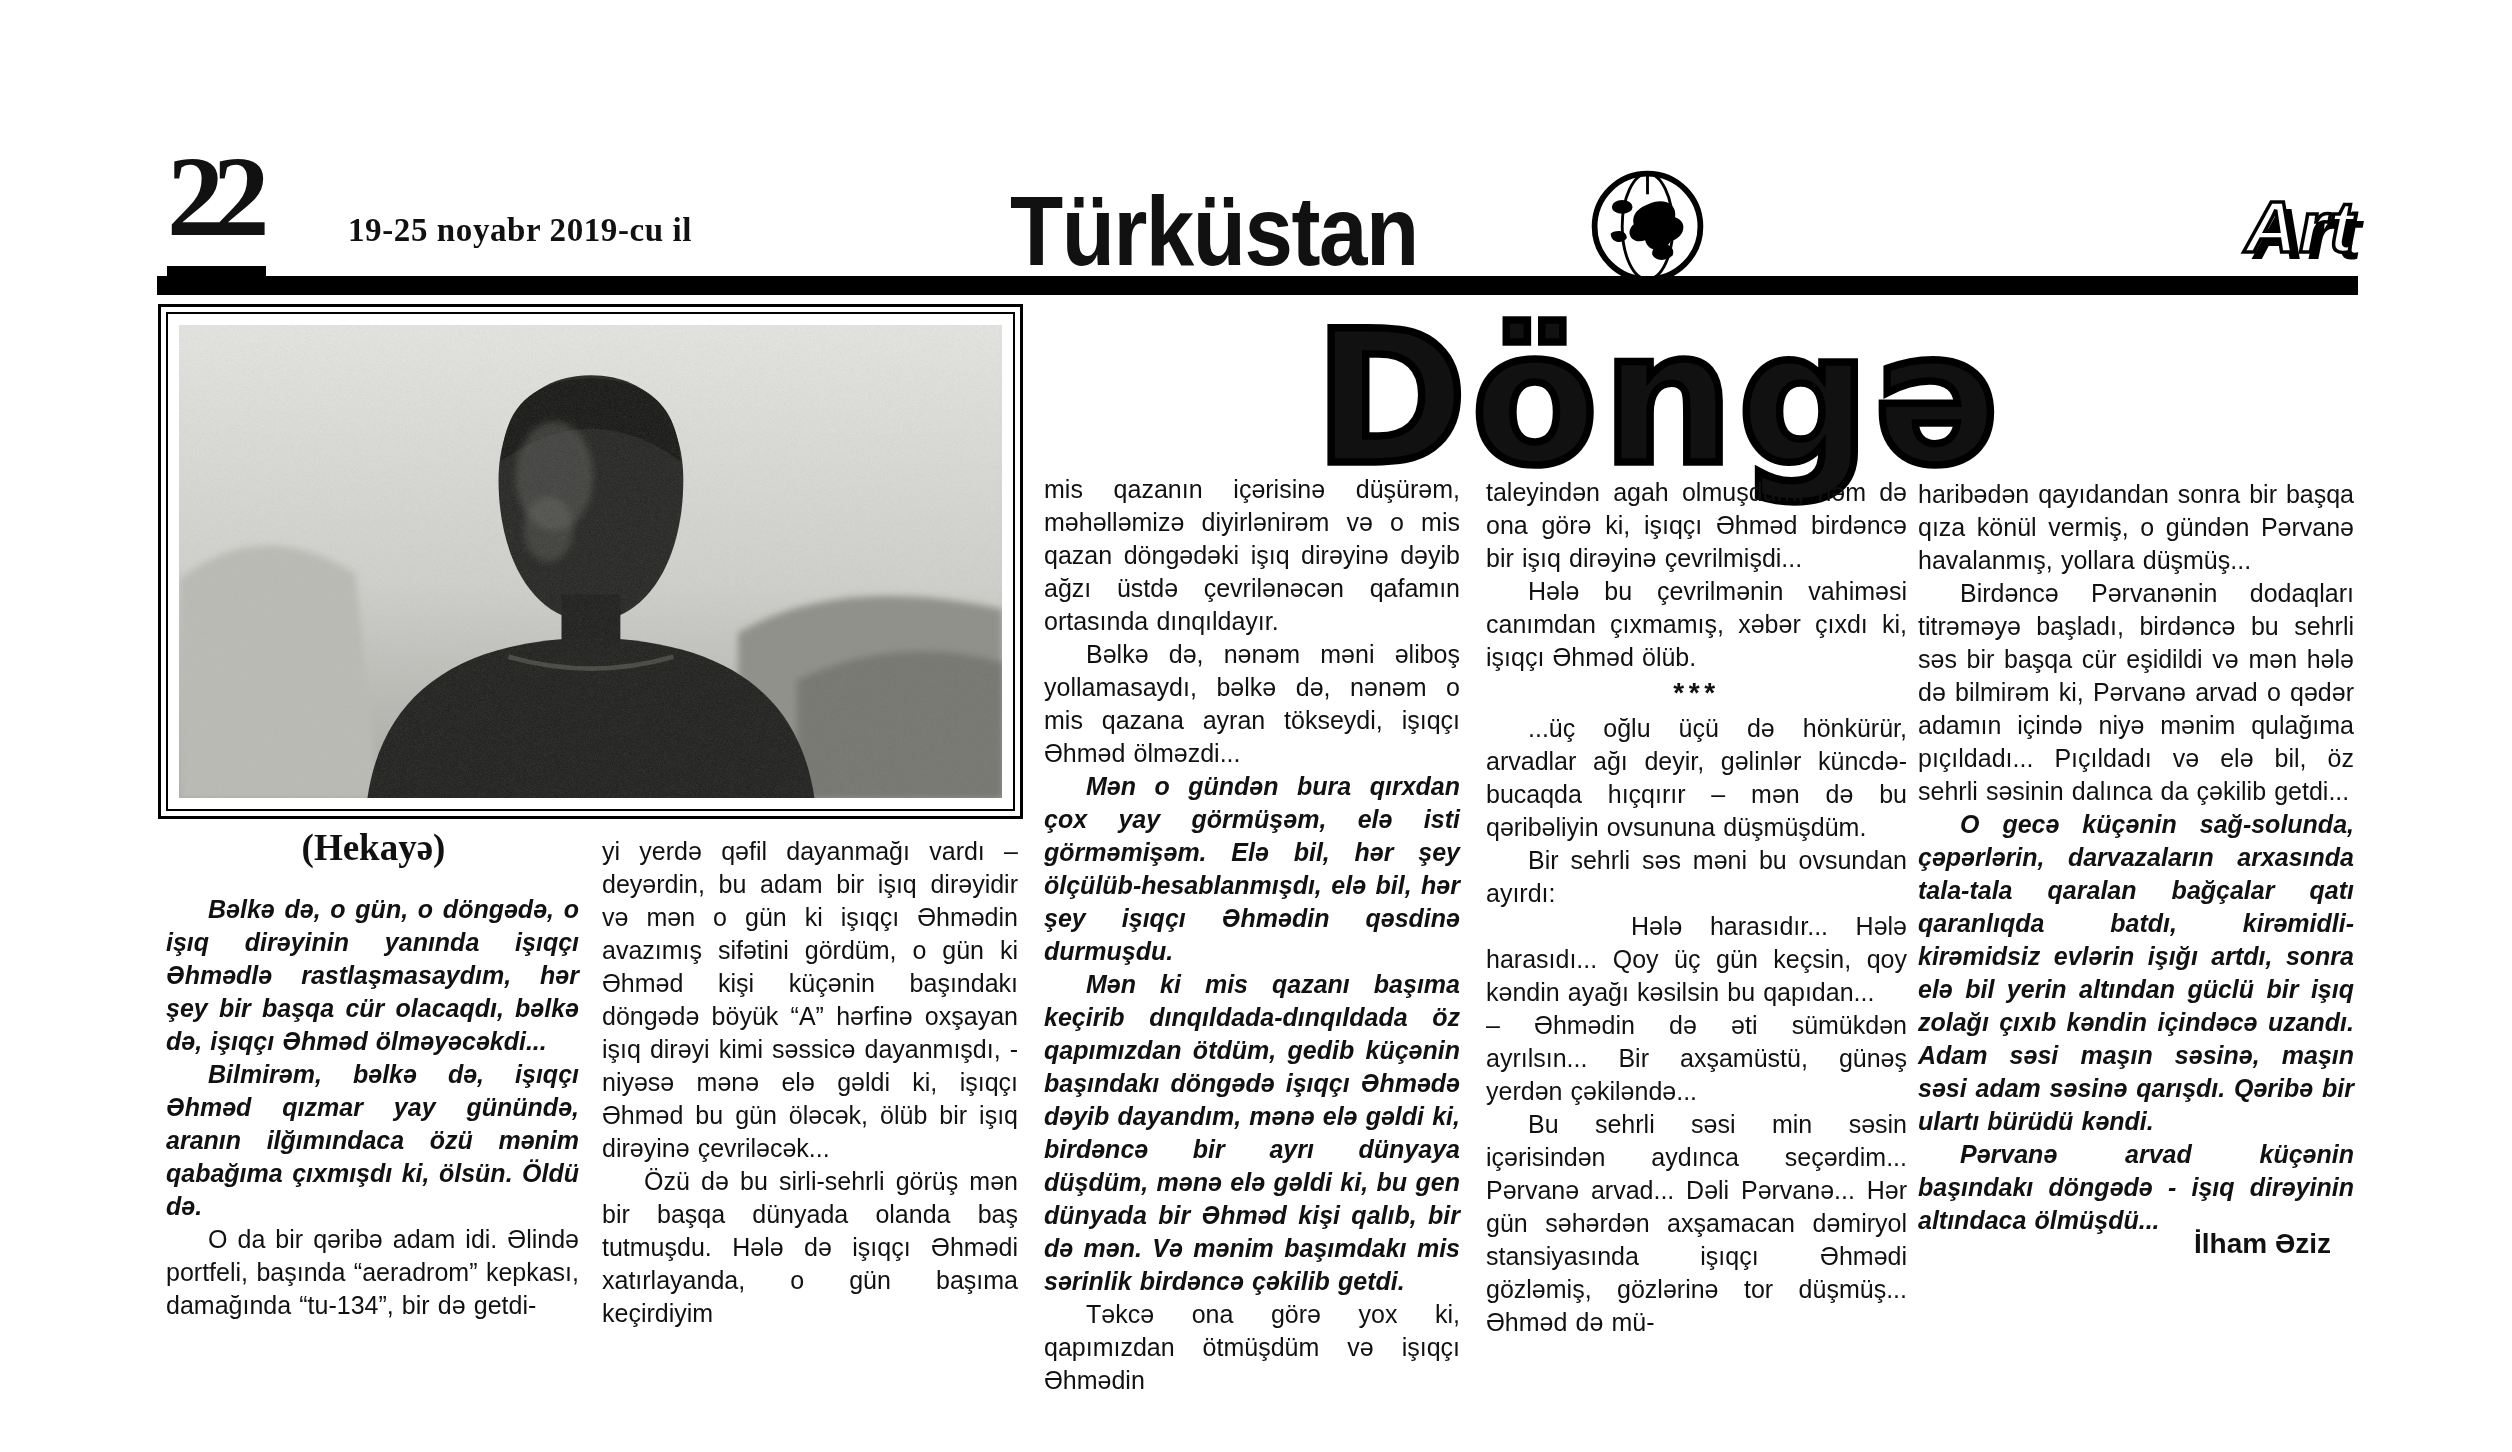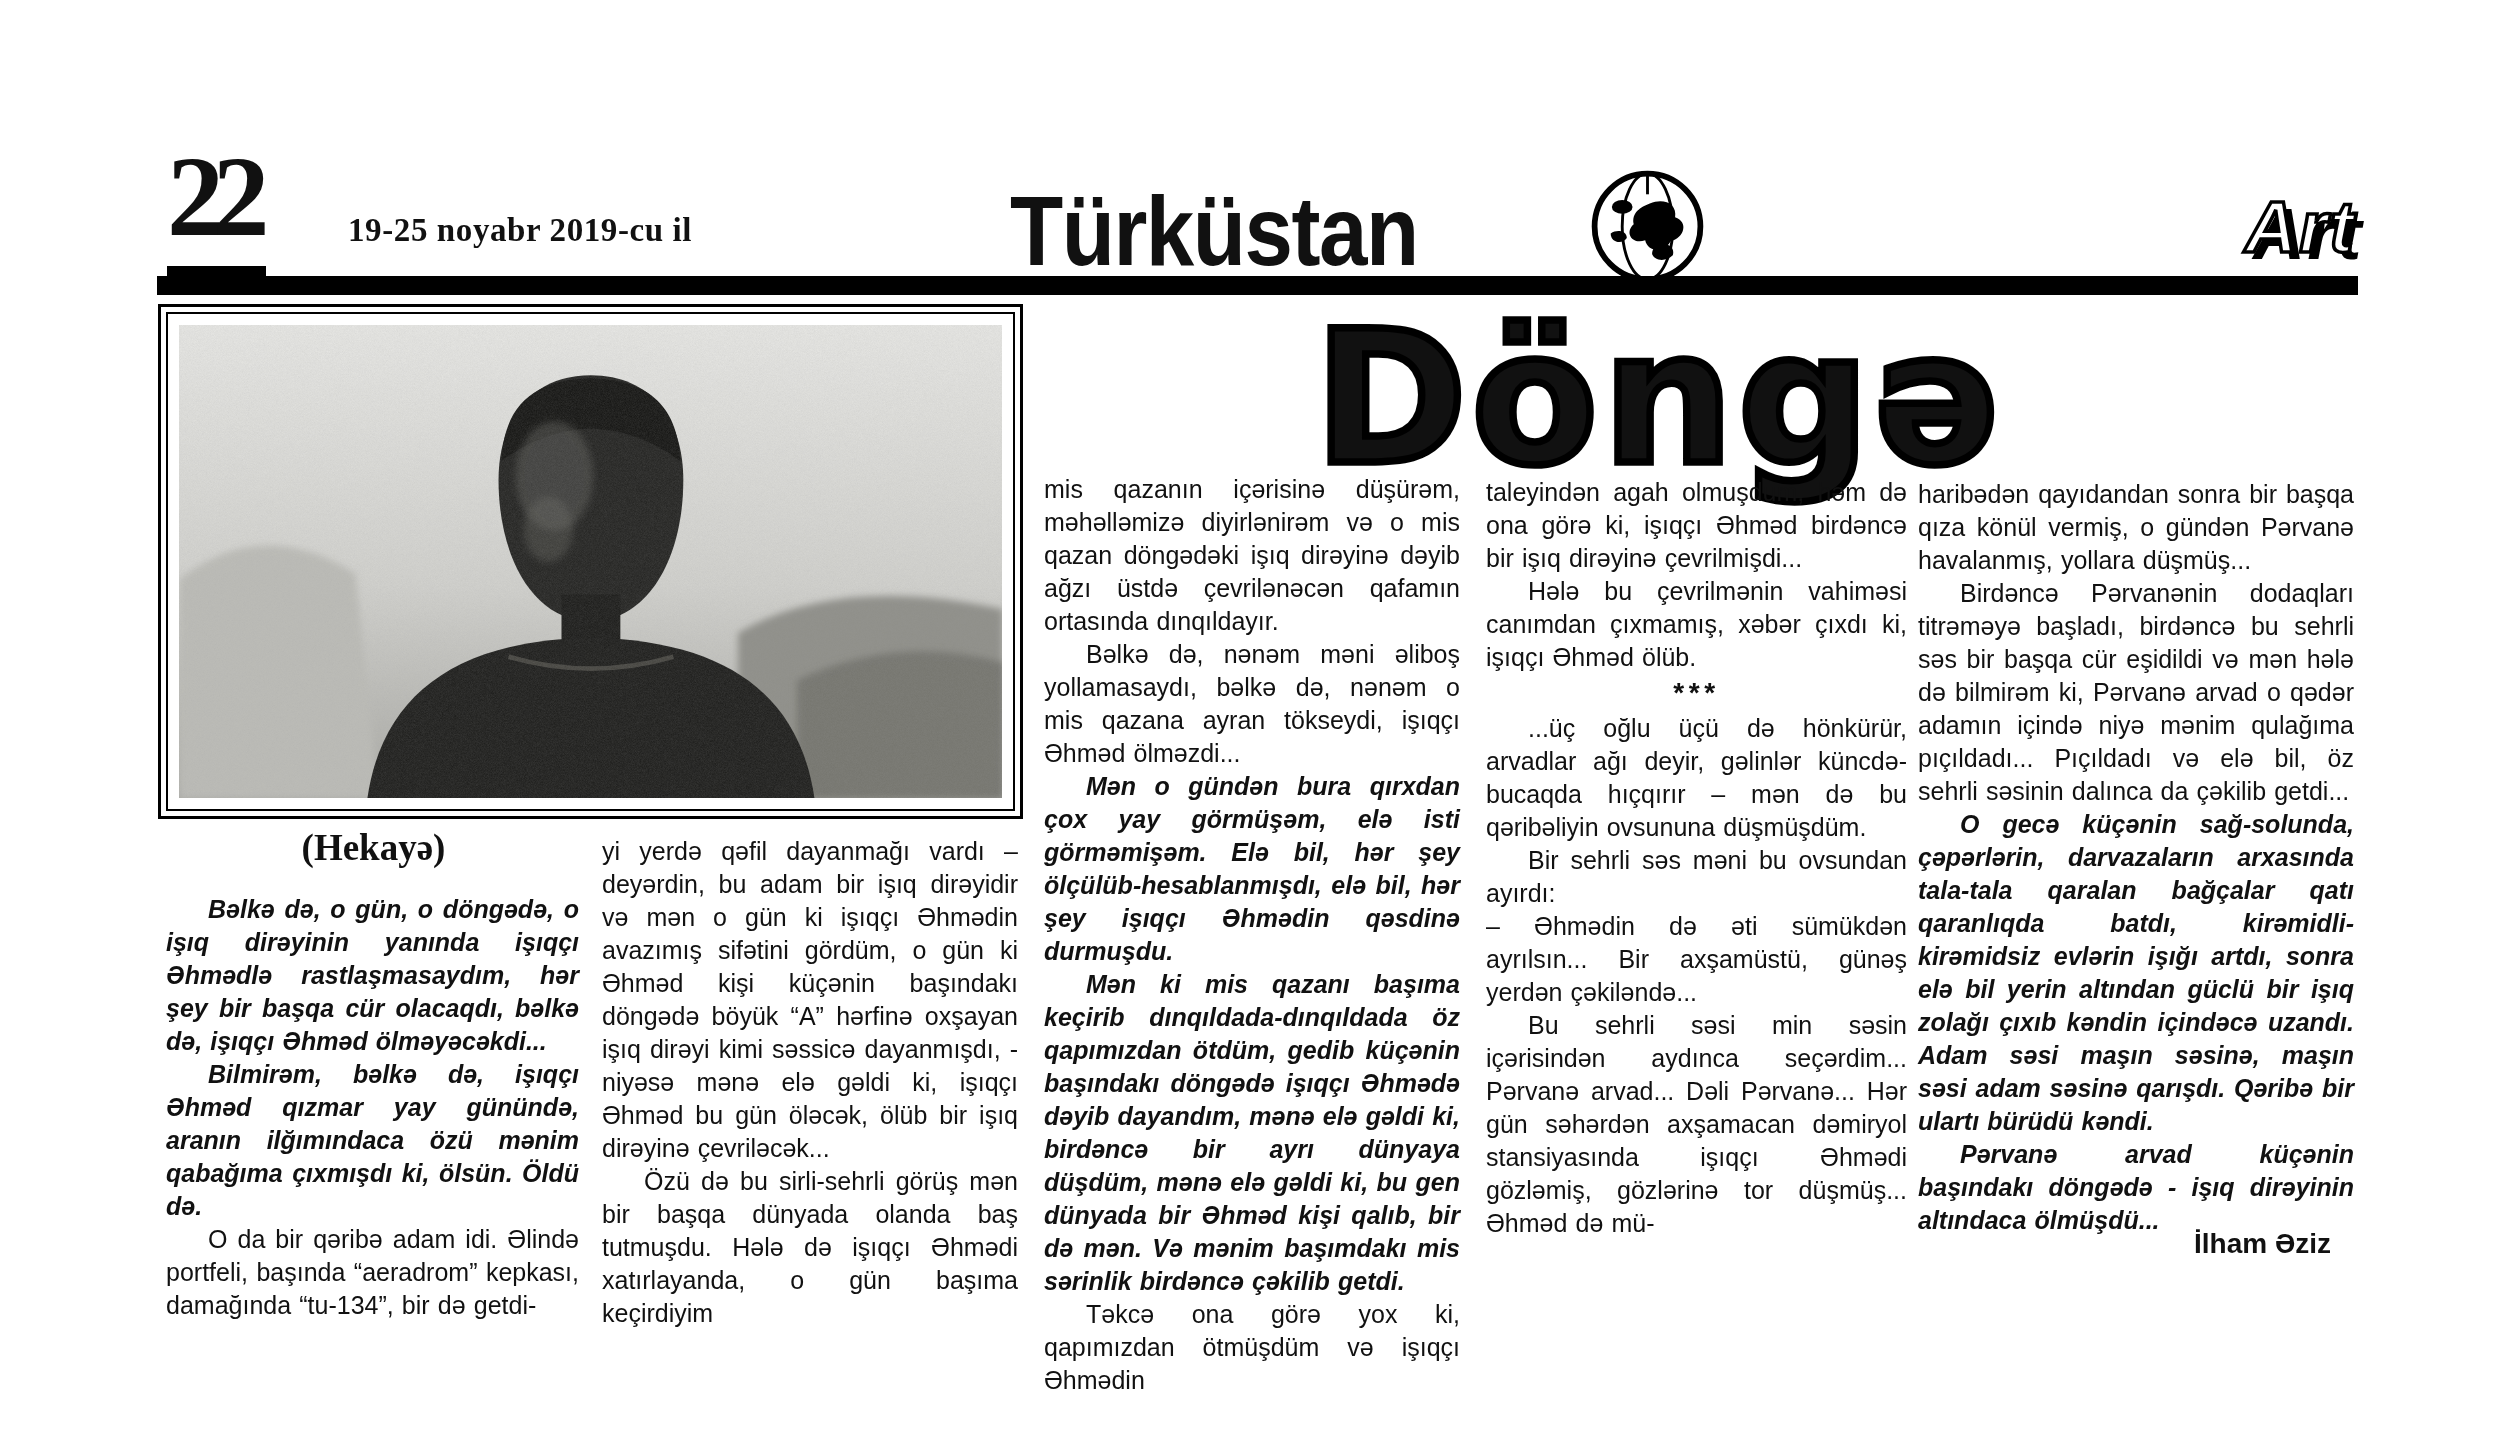--- a/index.html
+++ b/index.html
@@ -160,20 +160,21 @@
     <p class="para bold-italic">Mən o gündən bura qırxdan çox yay görmüşəm, elə isti görməmişəm. Elə bil, hər şey ölçülüb-hesablanmışdı, elə bil, hər şey işıqçı Əhmədin qəsdinə durmuşdu.</p>
     <p class="para bold-italic">Mən ki mis qazanı başıma keçirib dınqıldada-dınqıldada öz qapımızdan ötdüm, gedib küçənin başındakı döngədə işıqçı Əhmədə dəyib dayandım, mənə elə gəldi ki, birdəncə bir ayrı dünyaya düşdüm, mənə elə gəldi ki, bu gen dünyada bir Əhməd kişi qalıb, bir də mən. Və mənim başımdakı mis sərinlik birdəncə çəkilib getdi.</p>
     <p class="para">Təkcə ona görə yox ki, qapımızdan ötmüşdüm və işıqçı Əhmədin</p>
   </section>
 <section class="abs col col-4">
     <p class="para noindent">taleyindən agah olmuşdum, həm də ona görə ki, işıqçı Əhməd birdəncə bir işıq dirəyinə çevrilmişdi...</p>
     <p class="para">Hələ bu çevrilmənin vahiməsi canımdan çıxmamış, xəbər çıxdı ki, işıqçı Əhməd ölüb.</p>
     <p class="para separator noindent">***</p>
     <p class="para">...üç oğlu üçü də hönkürür, arvadlar ağı deyir, gəlinlər küncdə-bucaqda hıçqırır – mən də bu qəribəliyin ovsununa düşmüşdüm.</p>
     <p class="para">Bir sehrli səs məni bu ovsundan ayırdı:</p>
+    <p class="para bigindent">Hələ harasıdır... Hələ harasıdı... Qoy üç gün keçsin, qoy kəndin ayağı kəsilsin bu qapıdan...</p>
     <p class="para noindent">– Əhmədin də əti sümükdən ayrılsın... Bir axşamüstü, günəş yerdən çəkiləndə...</p>
     <p class="para">Bu sehrli səsi min səsin içərisindən aydınca seçərdim... Pərvanə arvad... Dəli Pərvanə... Hər gün səhərdən axşamacan dəmiryol stansiyasında işıqçı Əhmədi gözləmiş, gözlərinə tor düşmüş... Əhməd də mü-</p>
   </section>
 <section class="abs col col-5">
     <p class="para noindent">haribədən qayıdandan sonra bir başqa qıza könül vermiş, o gündən Pərvanə havalanmış, yollara düşmüş...</p>
     <p class="para">Birdəncə Pərvanənin dodaqları titrəməyə başladı, birdəncə bu sehrli səs bir başqa cür eşidildi və mən hələ də bilmirəm ki, Pərvanə arvad o qədər adamın içində niyə mənim qulağıma pıçıldadı... Pıçıldadı və elə bil, öz sehrli səsinin dalınca da çəkilib getdi...</p>
     <p class="para bold-italic">O gecə küçənin sağ-solunda, çəpərlərin, darvazaların arxasında tala-tala qaralan bağçalar qatı qaranlıqda batdı, kirəmidli-kirəmidsiz evlərin işığı artdı, sonra elə bil yerin altından güclü bir işıq zolağı çıxıb kəndin içindəcə uzandı. Adam səsi maşın səsinə, maşın səsi adam səsinə qarışdı. Qəribə bir ulartı bürüdü kəndi.</p>
     <p class="para bold-italic">Pərvanə arvad küçənin başındakı döngədə - işıq dirəyinin altındaca ölmüşdü...</p>
   </section>
 

